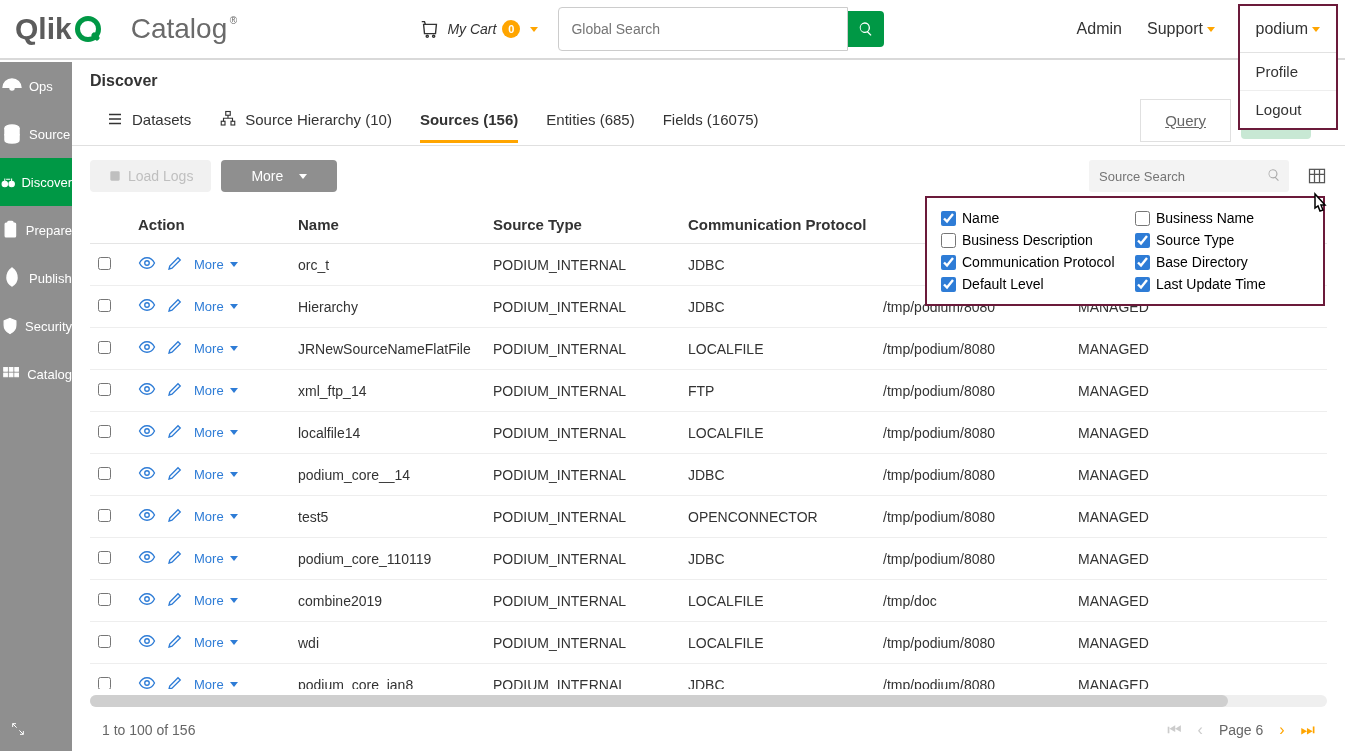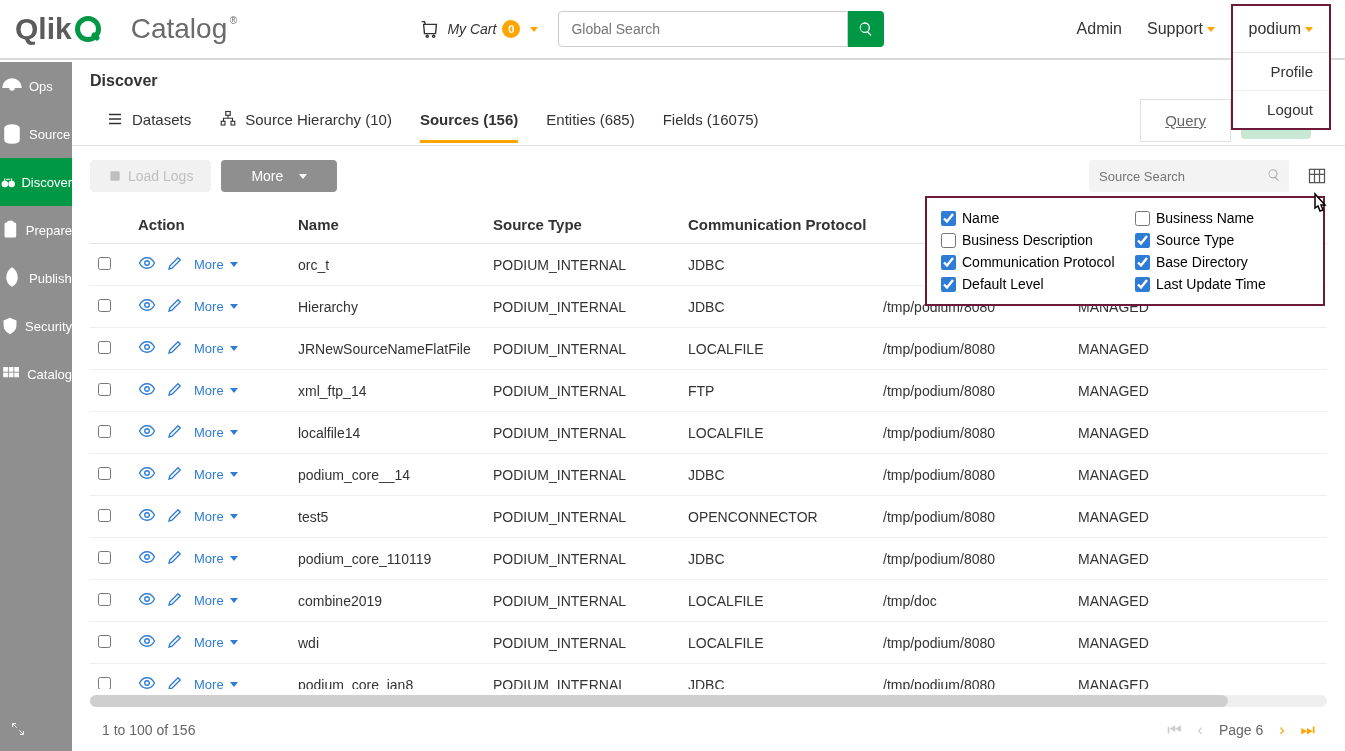--- a/index.html
+++ b/index.html
@@ -15,32 +15,32 @@
 .catalog-title sup { font-size: 10px; position: absolute; top: 2px; right: -10px; }
 
 .header-center { display: flex; align-items: center; gap: 20px; }
 .cart-section { display: flex; align-items: center; gap: 6px; cursor: pointer; }
 .cart-icon { width: 22px; height: 22px; position: relative; }
 .cart-label { font-size: 14px; color: #333; font-style: italic; }
 .cart-badge { background: #ffa500; color: #fff; border-radius: 50%; width: 18px; height: 18px; display: inline-flex; align-items: center; justify-content: center; font-size: 11px; font-weight: 600; }
 .caret-down { width: 0; height: 0; border-left: 4px solid transparent; border-right: 4px solid transparent; border-top: 5px solid #ffa500; margin-left: 4px; }
 
 .search-wrap { display: flex; align-items: center; }
-.global-search { width: 290px; height: 36px; border: 1px solid #ccc; border-radius: 4px 0 0 4px; padding: 0 12px; font-size: 14px; outline: none; }
+.global-search { width: 290px; height: 44px; border: 1px solid #ccc; border-radius: 4px 0 0 4px; padding: 0 12px; font-size: 14px; outline: none; }
 .search-btn { width: 36px; height: 36px; background: #009845; border: none; border-radius: 0 4px 4px 0; display: flex; align-items: center; justify-content: center; cursor: pointer; }
 .search-btn svg { width: 16px; height: 16px; fill: #fff; }
 
 .header-right { display: flex; align-items: center; gap: 25px; }
 .header-link { font-size: 16px; color: #333; cursor: pointer; display: flex; align-items: center; }
 
-.user-dropdown-container { position: absolute; top: 4px; right: 14px; border: 2px solid #6b1a3a; z-index: 100; background: #fff; }
+.user-dropdown-container { position: absolute; top: 4px; right: 7px; border: 2px solid #6b1a3a; z-index: 100; background: #fff; }
 .user-dropdown-header { padding: 14px 16px; display: flex; align-items: center; justify-content: space-between; cursor: pointer; }
 .user-dropdown-header span:first-child { font-size: 16px; color: #333; }
 .user-dropdown-menu { border-top: 1px solid #e2e2e2; }
-.user-dropdown-item { padding: 10px 16px; font-size: 15px; color: #333; cursor: pointer; text-align: right; }
+.user-dropdown-item { padding: 10px 16px; font-size: 15px; color: #333; cursor: pointer; }
 .user-dropdown-item + .user-dropdown-item { border-top: 1px solid #eee; }
 
 
 .sidebar { position: absolute; left: 0; top: 62px; bottom: 0; width: 72px; background: #8f8f8f; display: flex; flex-direction: column; }
 .sidebar-item { display: flex; flex-direction: row; align-items: center; padding: 12px 0; color: #fff; font-size: 13px; cursor: pointer; gap: 5px; }
 .sidebar-item.active { background: #009845; }
 .sidebar-item svg { width: 24px; height: 24px; fill: #fff; stroke: #fff; }
 .sidebar-expand { margin-top: auto; padding: 10px; cursor: pointer; }
 
 

